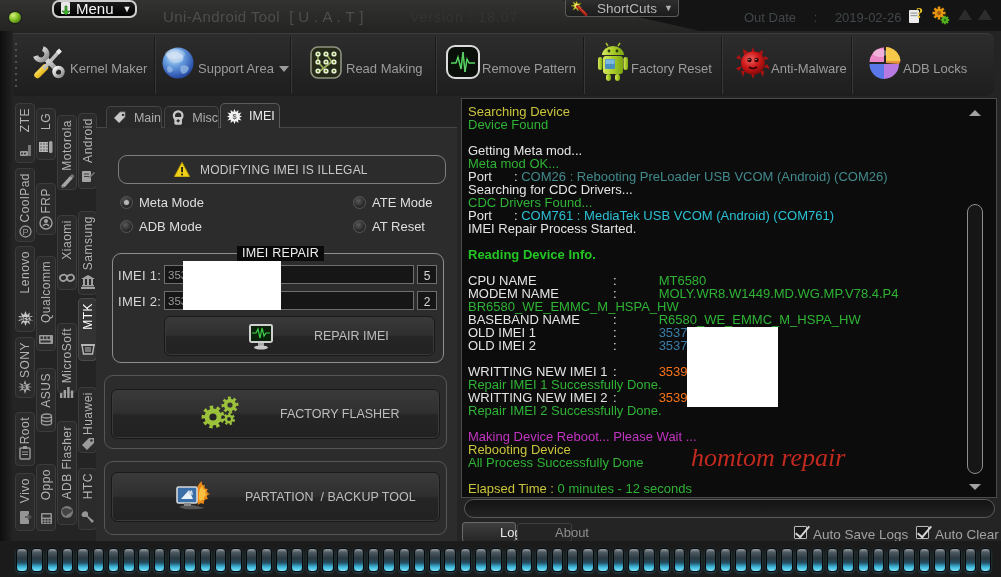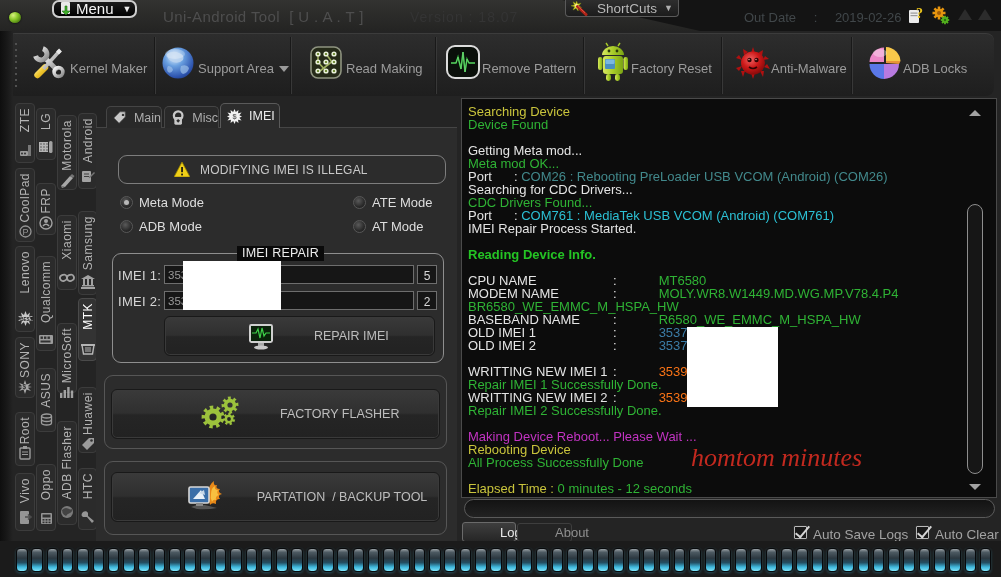--- a/index.html
+++ b/index.html
@@ -562,21 +562,21 @@
         </svg>
       <span>MODIFYING IMEI IS ILLEGAL</span>
       </div>
     <div class="abs radio on" style="left:120px;top:196px;"></div>
     <div class="abs rlabel" style="left:139px;top:195px;">Meta Mode</div>
     <div class="abs radio" style="left:353px;top:196px;"></div>
     <div class="abs rlabel" style="left:372px;top:195px;">ATE Mode</div>
     <div class="abs radio" style="left:120px;top:220px;"></div>
     <div class="abs rlabel" style="left:139px;top:219px;">ADB Mode</div>
     <div class="abs radio" style="left:353px;top:220px;"></div>
-    <div class="abs rlabel" style="left:372px;top:219px;">AT Mode</div>
+    <div class="abs rlabel" style="left:372px;top:219px;">AT Reset</div>
     <div class="abs" id="grp"></div>
     <div class="abs" id="grplabel">IMEI REPAIR</div>
     <div class="abs flabel" style="left:118px;top:268px;">IMEI 1:</div>
     <div class="abs field" style="left:164px;top:265px;width:250px;height:19px;">353</div>
     <div class="abs field" style="left:417px;top:265px;width:20px;height:19px;color:#d8d8d8;text-align:center;padding-left:0;font-size:12px;">5</div>
     <div class="abs flabel" style="left:118px;top:294px;">IMEI 2:</div>
     <div class="abs field" style="left:164px;top:291px;width:250px;height:19px;">353</div>
     <div class="abs field" style="left:417px;top:291px;width:20px;height:19px;color:#d8d8d8;text-align:center;padding-left:0;font-size:12px;">2</div>
     <div class="wbox" style="left:183px;top:261px;width:98px;height:49px;"></div>
     <div class="abs btn" style="left:164px;top:316px;width:271px;height:40px;justify-content:flex-start;padding-left:82px;">
@@ -592,21 +592,21 @@
     <div class="ogrp" style="left:104px;top:375px;width:343px;height:74px;"></div>
     <div class="abs btn" style="left:111px;top:389px;width:329px;height:50px;justify-content:flex-start;padding-left:88px;">
       <svg width="42" height="36" viewBox="0 0 42 36" style="margin-right:7px;">
         <path d="M24.3 23.3 L22.8 27.0 L20.3 25.4 L18.3 27.6 L20.2 30.0 L16.7 31.9 L15.7 29.1 L12.8 29.5 L12.7 32.5 L8.8 31.7 L9.9 28.9 L7.4 27.4 L5.4 29.6 L2.9 26.5 L5.5 25.1 L4.6 22.3 L1.6 22.7 L1.7 18.7 L4.7 19.3 L5.7 16.6 L3.2 15.0 L5.8 12.0 L7.7 14.4 L10.3 12.9 L9.3 10.1 L13.3 9.5 L13.2 12.5 L16.1 13.1 L17.2 10.3 L20.6 12.4 L18.6 14.6 L20.5 16.9 L23.1 15.5 L24.4 19.3 L21.4 19.7 L21.3 22.7 Z M16.6 21.0 A3.6 3.6 0 1 0 9.4 21.0 A3.6 3.6 0 1 0 16.6 21.0 Z" fill="#9cc23c" fill-rule="evenodd"></path>
         <path d="M37.5 13.1 L35.3 15.6 L33.9 13.8 L31.7 14.9 L32.4 17.2 L29.1 17.5 L29.3 15.2 L27.0 14.4 L25.9 16.5 L23.4 14.3 L25.2 12.9 L24.1 10.7 L21.8 11.4 L21.5 8.1 L23.8 8.3 L24.6 6.0 L22.5 4.9 L24.7 2.4 L26.1 4.2 L28.3 3.1 L27.6 0.8 L30.9 0.5 L30.7 2.8 L33.0 3.6 L34.1 1.5 L36.6 3.7 L34.8 5.1 L35.9 7.3 L38.2 6.6 L38.5 9.9 L36.2 9.7 L35.4 12.0 Z M32.6 9.0 A2.6 2.6 0 1 0 27.4 9.0 A2.6 2.6 0 1 0 32.6 9.0 Z" fill="#9cc23c" fill-rule="evenodd"></path>
         <path d="M35.2 23.6 L34.3 26.2 L32.8 25.3 L31.4 26.8 L32.4 28.2 L29.8 29.2 L29.6 27.5 L27.6 27.3 L27.0 28.9 L24.7 27.4 L25.9 26.2 L24.8 24.5 L23.2 25.1 L22.8 22.4 L24.5 22.6 L25.2 20.7 L23.7 19.8 L25.6 17.8 L26.6 19.2 L28.4 18.5 L28.2 16.8 L31.0 17.1 L30.4 18.7 L32.1 19.8 L33.3 18.6 L34.8 20.9 L33.2 21.5 L33.5 23.4 Z M30.9 23.0 A1.9 1.9 0 1 0 27.1 23.0 A1.9 1.9 0 1 0 30.9 23.0 Z" fill="#9cc23c" fill-rule="evenodd"></path>
       </svg>
       <span>FACTORY FLASHER</span>
       </div>
     <div class="ogrp" style="left:104px;top:461px;width:343px;height:74px;"></div>
-    <div class="abs btn" style="left:111px;top:472px;width:329px;height:50px;justify-content:center;padding-left:63px;">
+    <div class="abs btn" style="left:111px;top:472px;width:329px;height:50px;justify-content:flex-start;padding-left:63px;">
       <svg width="38" height="36" viewBox="0 0 38 36" style="margin-right:1px;">
         <path d="M22 14 Q21 6 27 2 Q26 7 30 6 Q28 10 33 10 Q30 13 35 15 Q30 16 33 20 Q28 20 29 25 Q25 23 23 26 Q21 20 22 14 Z" fill="#e88818"></path>
         <path d="M24 15 Q24 9 28 7 Q27 11 31 11 Q29 14 32 16 Q28 17 29 21 Q26 20 25 23 Q23 19 24 15 Z" fill="#f8c040"></path>
         <rect x="2" y="8" width="20" height="16" rx="1.6" fill="#3a6ea8" stroke="#d8d8d8" stroke-width="1.6"></rect>
         <path d="M6 20 L14 11 L18 20 Z" fill="#e8f0f8"></path>
         <path d="M12 14 L17 11 L18 16 Z" fill="#c8d8e8"></path>
         <path d="M4 28 Q12 24 22 27 L30 29 Q20 31 10 30 Z" fill="#555"></path>
         <rect x="9" y="24" width="7" height="3" fill="#888"></rect>
       </svg>
       <span>PARTATION&nbsp; / BACKUP TOOL</span>
@@ -640,21 +640,21 @@
     <div class="lw"><span class="dlbl">WRITTING NEW IMEI 2</span>:<span class="dval ldg">3539</span></div>
     <div class="lg">Repair IMEI 2 Successfully Done.</div>
     <div>&nbsp;</div>
     <div class="lm">Making Device Reboot... Please Wait ...</div>
     <div class="ly">Rebooting Device</div>
     <div class="lg">All Process Successfully Done</div>
     <div>&nbsp;</div>
     <div class="ly">Elapsed Time : <span class="lg">0 minutes - 12 seconds</span></div>
   </div>
   <div class="wbox" style="left:687px;top:327px;width:91px;height:80px;"></div>
-  <div class="abs" id="homtom">homtom minutes</div>
+  <div class="abs" id="homtom">homtom repair</div>
   <div class="abs sarr-up" style="left:969px;top:110px;"></div>
   <div class="abs" id="sthumb"></div>
   <div class="abs sarr-dn" style="left:969px;top:484px;"></div>
 
   <div class="abs" id="pbar"></div>
   <div class="abs btab" id="logs-tab">
     <svg width="14" height="13" viewBox="0 0 14 13">
         <rect x="0" y="0" width="14" height="13" rx="1" fill="#8aa4b4"></rect>
         <g stroke="#24343e" stroke-width="1">
           <line x1="0" y1="3.5" x2="14" y2="3.5"></line>

